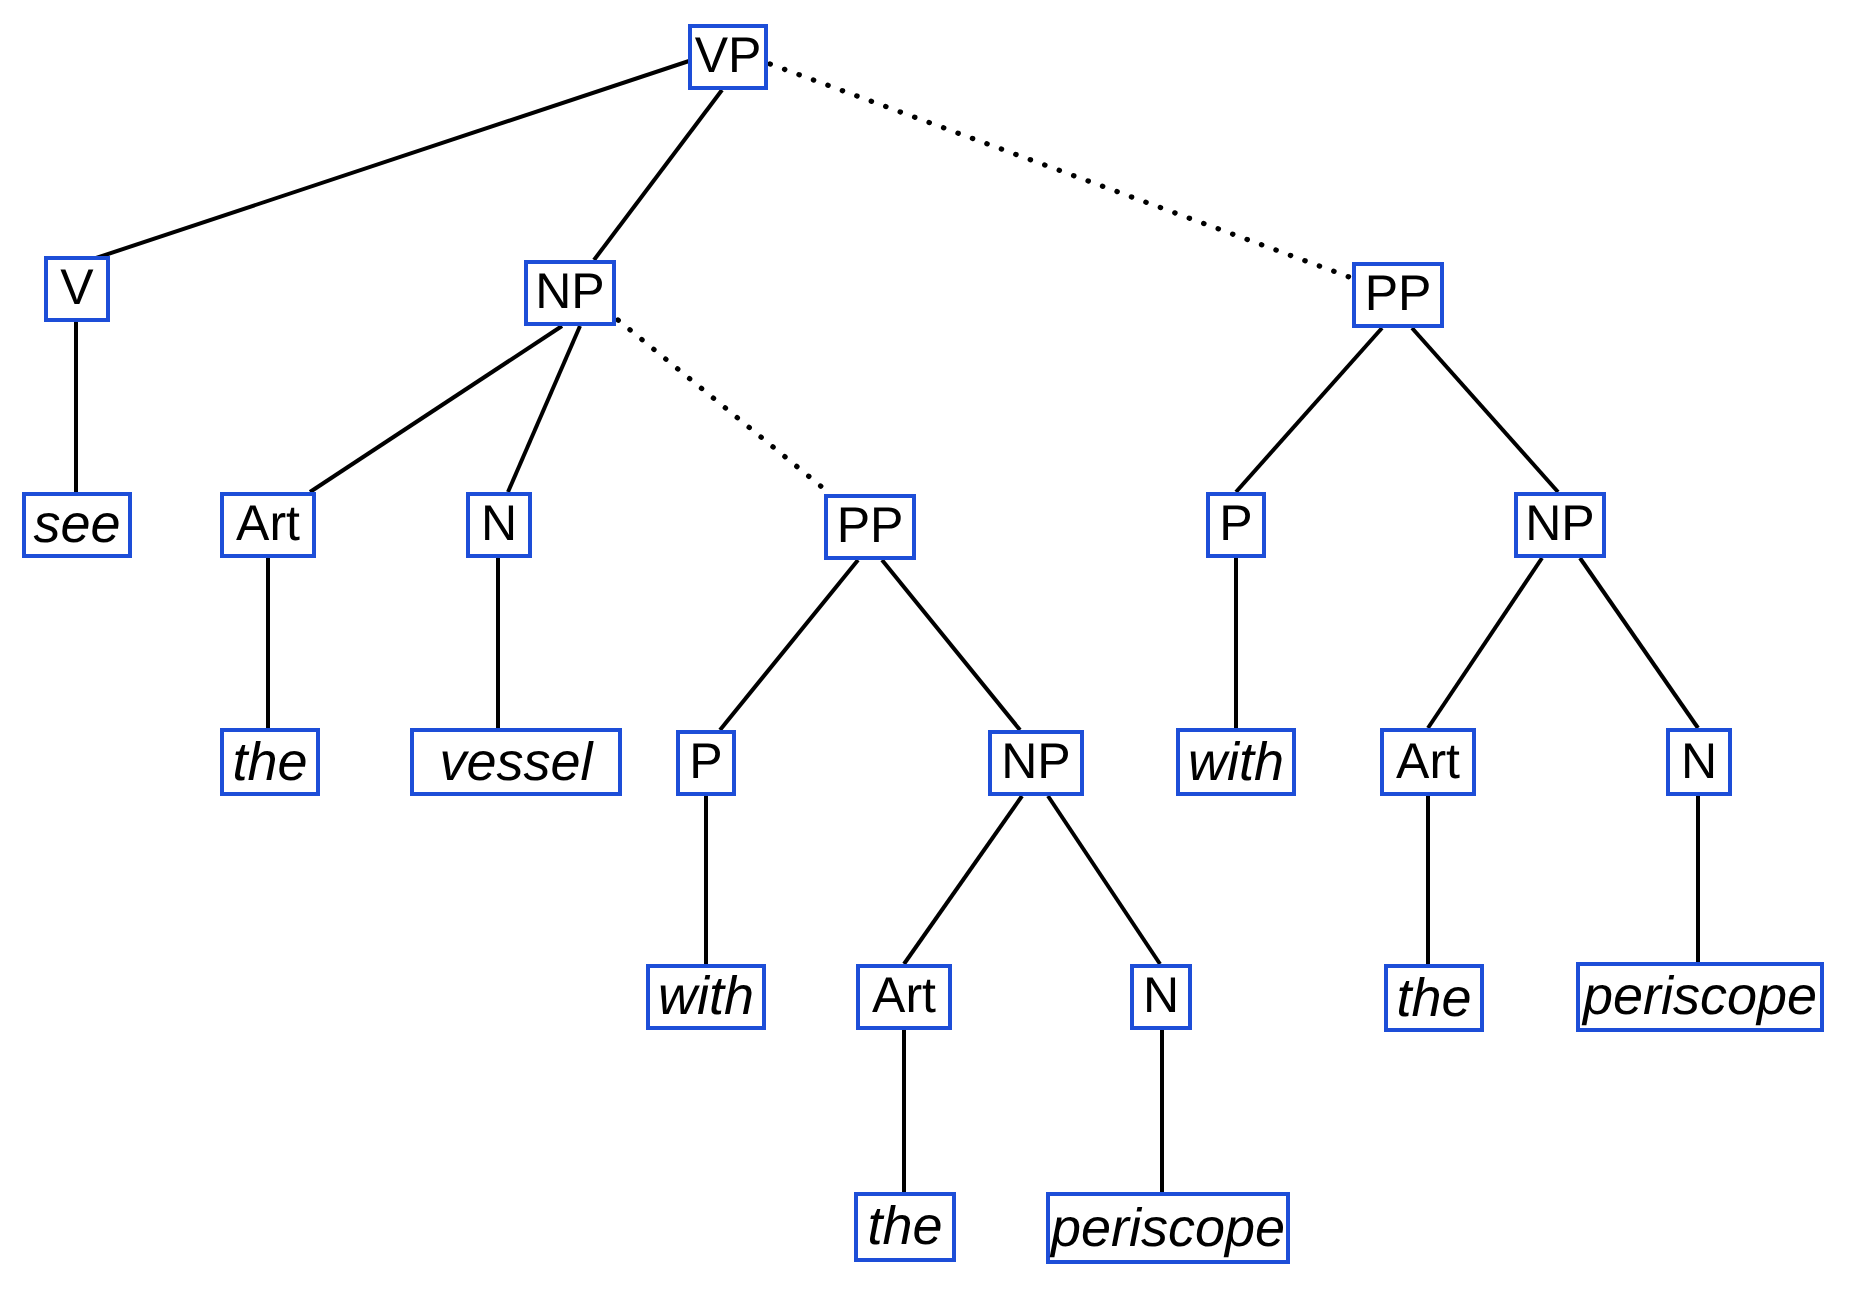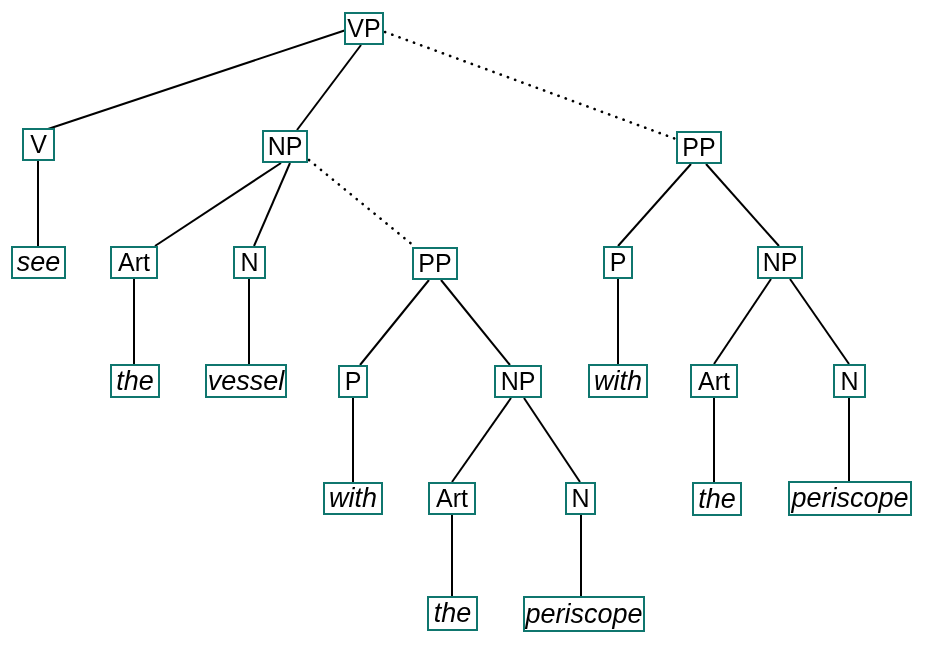--- a/index.html
+++ b/index.html
@@ -20,21 +20,21 @@
   #tree-svg {
     position: absolute;
     left: 0;
     top: 0;
     width: 927px;
     height: 646px;
   }
   .node {
     position: absolute;
     box-sizing: border-box;
-    border: 2px solid #0f766e;
+    border: 2px solid #1d4ed8;
     background: #ffffff;
     display: flex;
     align-items: center;
     justify-content: center;
     line-height: 1;
     white-space: nowrap;
     z-index: 2;
   }
   .node-label {
     font-family: "Liberation Sans", sans-serif;
@@ -103,21 +103,21 @@
       </div>
       <div class="node" style="left: 603px; top: 246px; width: 30px; height: 33px;">
         <span class="node-label">P</span>
       </div>
       <div class="node" style="left: 757px; top: 246px; width: 46px; height: 33px;">
         <span class="node-label">NP</span>
       </div>
       <div class="node node-terminal" style="left: 110px; top: 364px; width: 50px; height: 34px;">
         <span class="node-label">the</span>
       </div>
-      <div class="node node-terminal" style="left: 205px; top: 364px; width: 82px; height: 34px;">
+      <div class="node node-terminal" style="left: 205px; top: 364px; width: 106px; height: 34px;">
         <span class="node-label">vessel</span>
       </div>
       <div class="node" style="left: 338px; top: 365px; width: 30px; height: 33px;">
         <span class="node-label">P</span>
       </div>
       <div class="node" style="left: 494px; top: 365px; width: 48px; height: 33px;">
         <span class="node-label">NP</span>
       </div>
       <div class="node node-terminal" style="left: 588px; top: 364px; width: 60px; height: 34px;">
         <span class="node-label">with</span>

